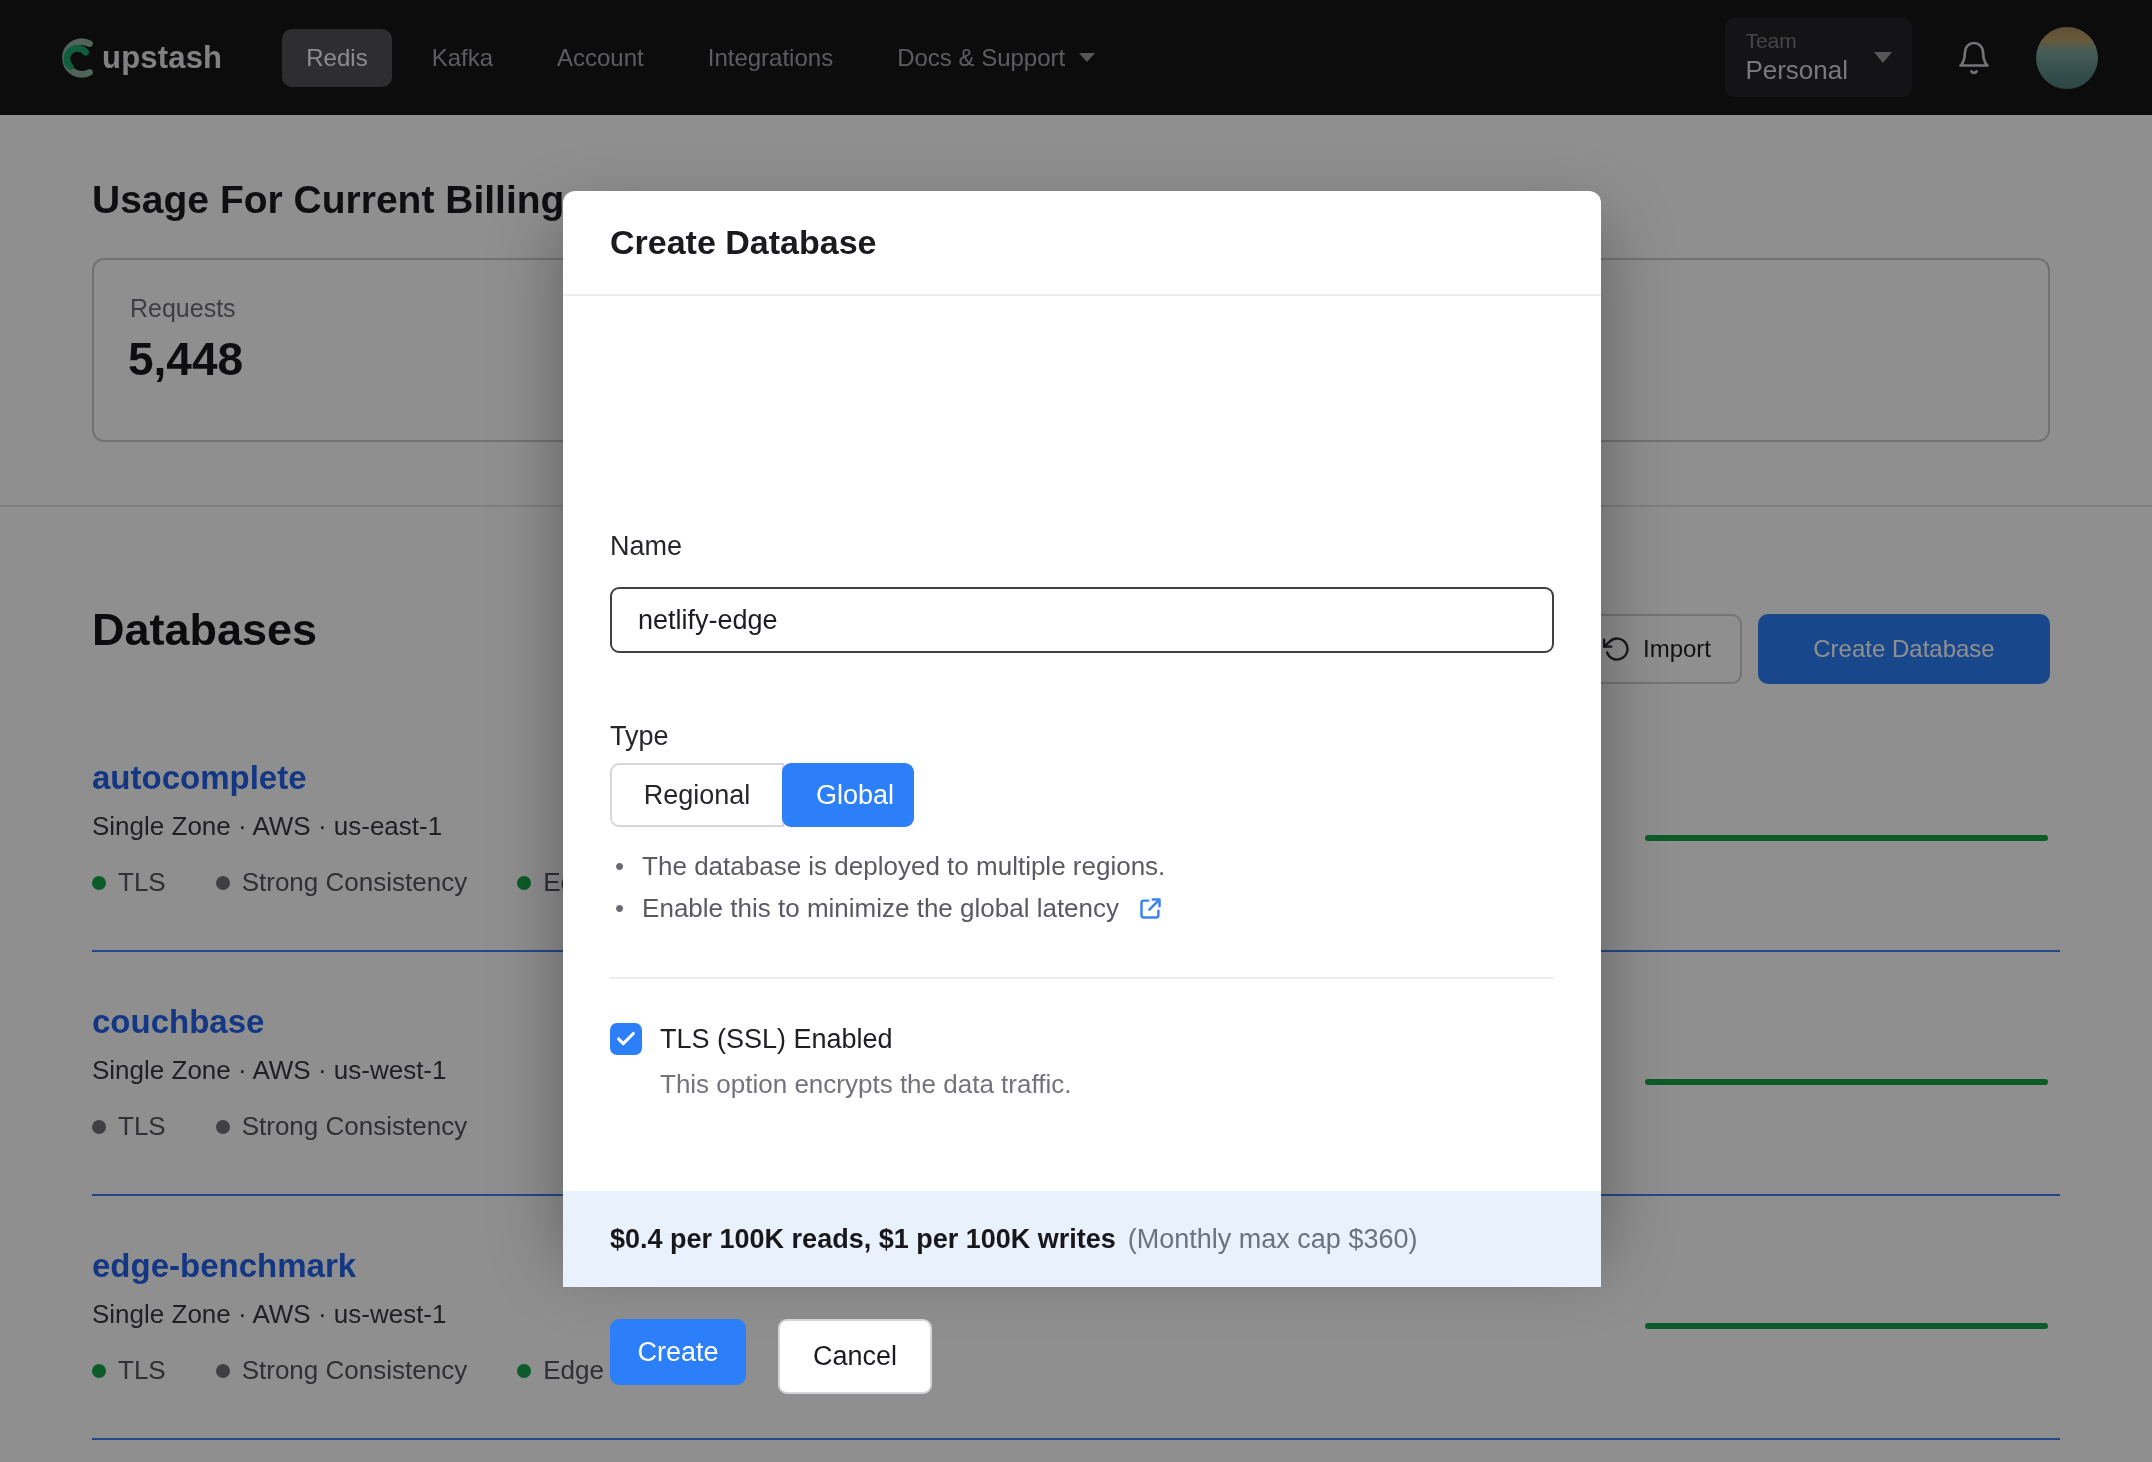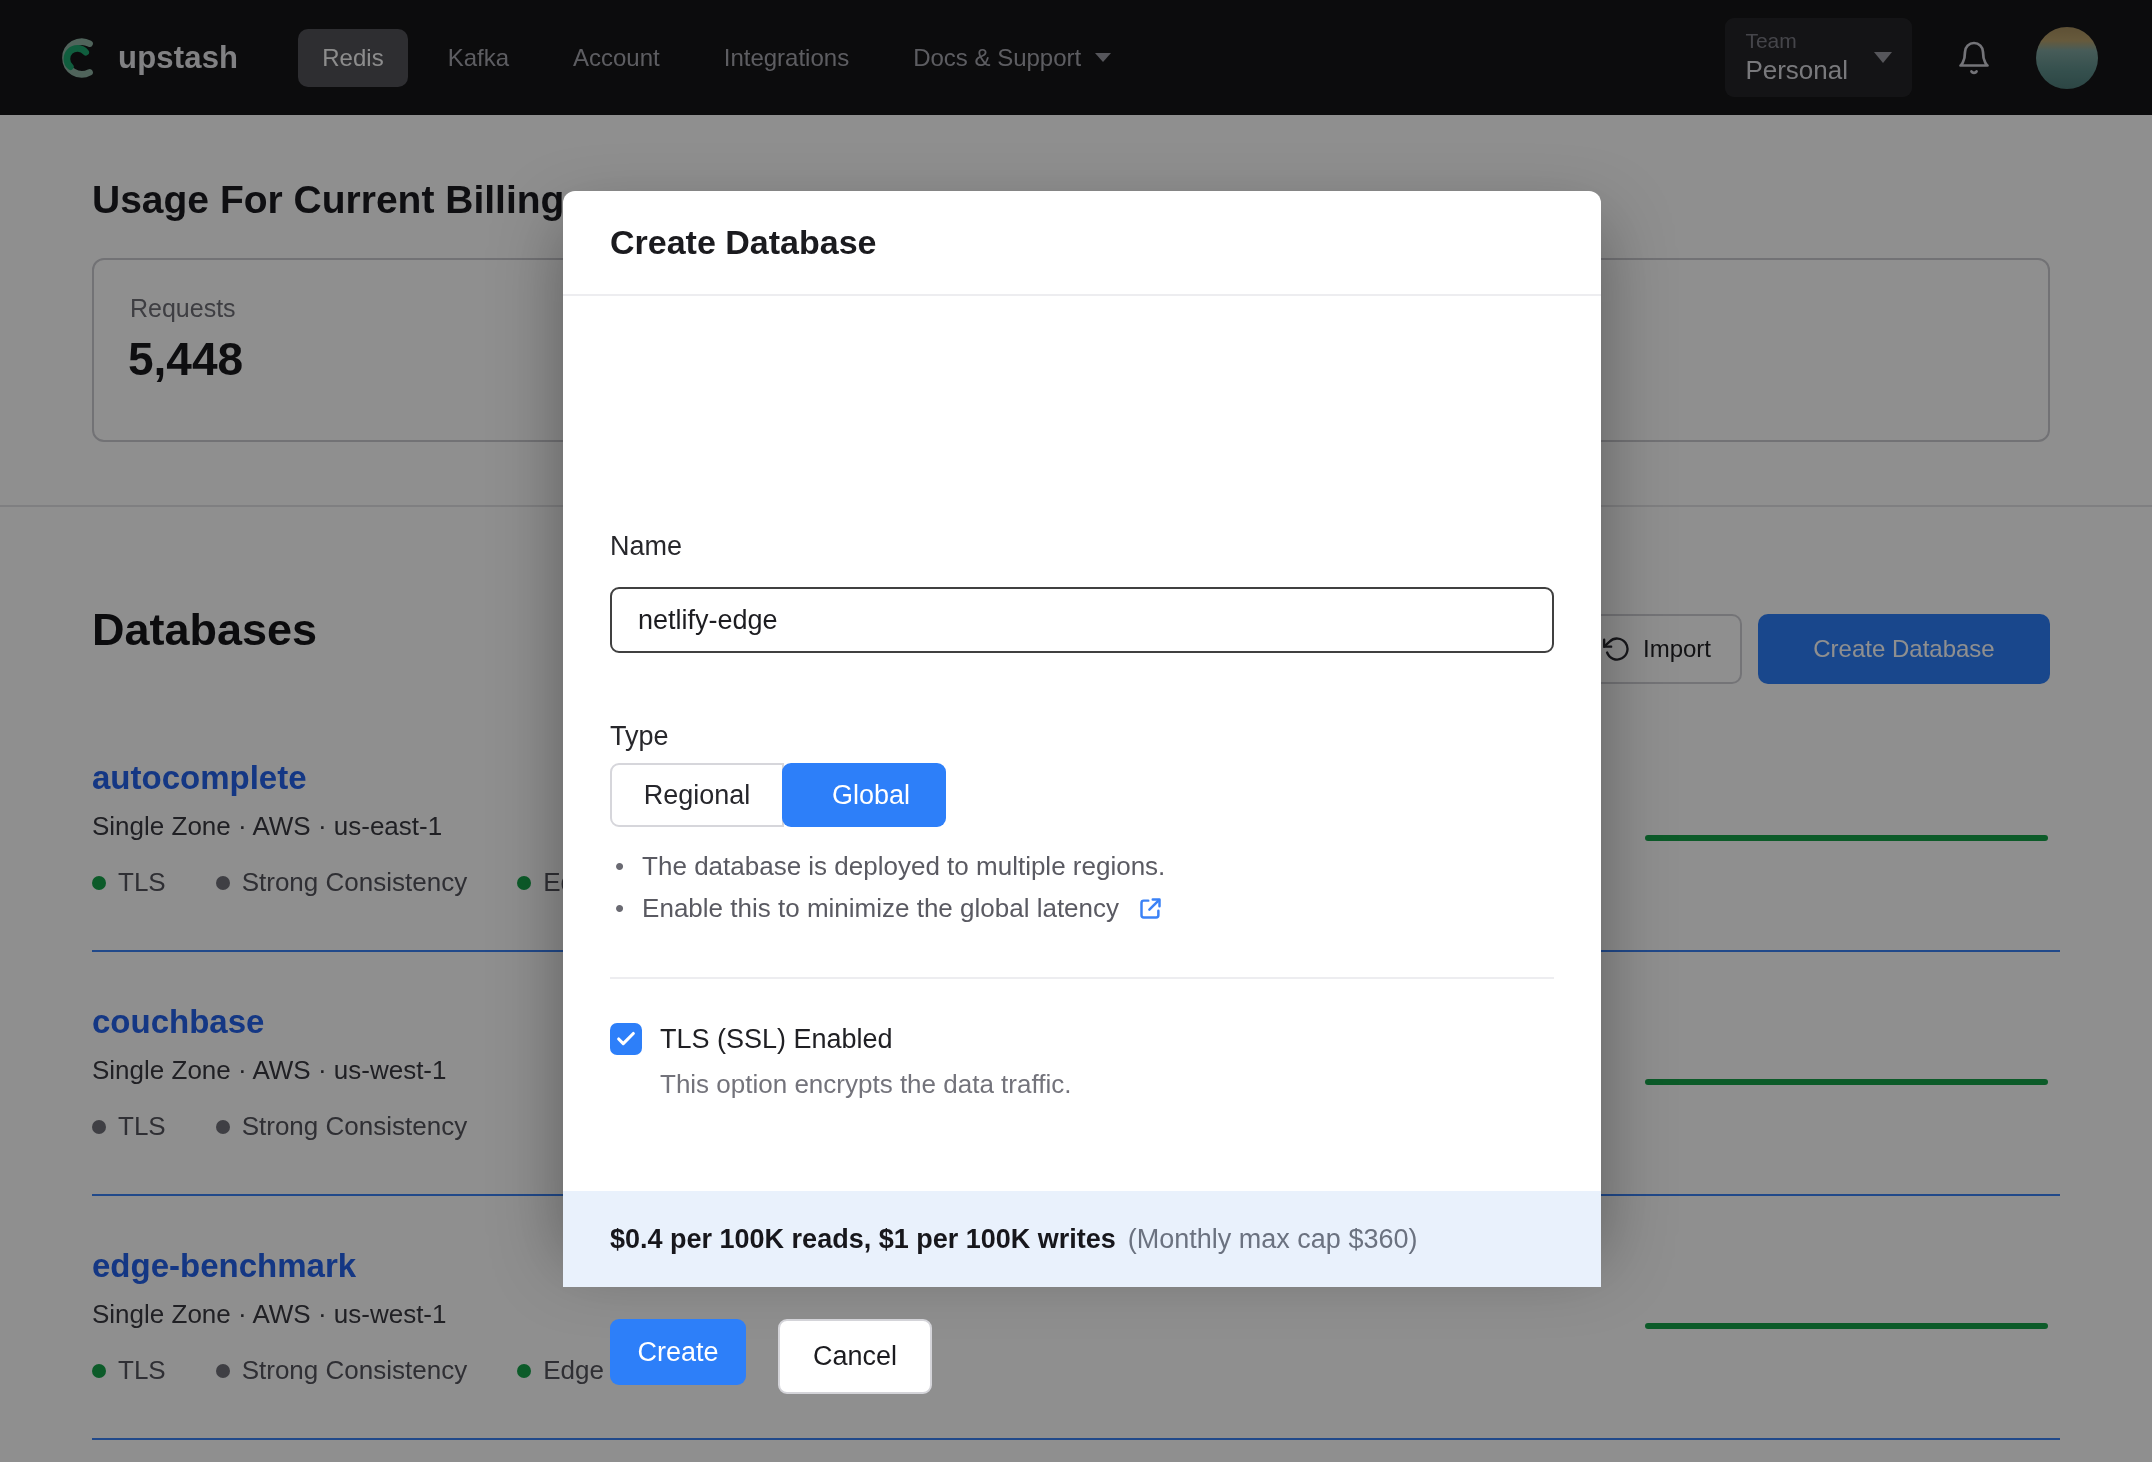--- a/index.html
+++ b/index.html
@@ -2,21 +2,21 @@
 <html><head>
 <meta charset="utf-8">
 <style>
   * { margin:0; padding:0; box-sizing:border-box; }
   html,body { width:2152px; height:1462px; overflow:hidden; background:#ffffff;
               font-family:"Liberation Sans","DejaVu Sans",sans-serif; color:#18181b; }
 
   
   .nav { position:absolute; top:0; left:0; width:2152px; height:115px; background:#161618;
          display:flex; align-items:center; padding:0 54px; z-index:10; }
-  .brand { display:flex; align-items:center; gap:16px; margin-right:60px; cursor:pointer; }
+  .brand { display:flex; align-items:center; margin-right:60px; cursor:pointer; }
   .brand-name { font-size:31px; font-weight:700; color:#e7e7ea; letter-spacing:0.2px; }
   .nav-menu { display:flex; align-items:center; gap:16px; }
   .nav-item { font-size:24px; color:#a6a6ae; padding:15px 24px; border-radius:10px; cursor:pointer; }
   .nav-item.active { background:#525258; color:#fafafa; }
   .nav-right { margin-left:auto; display:flex; align-items:center; gap:44px; }
   .team-box { background:#252528; border-radius:9px; padding:10px 20px; display:flex; align-items:center; gap:26px; cursor:pointer; }
   .team-label { font-size:21px; color:#7c7c85; line-height:1.25; }
   .team-value { font-size:26px; color:#d8d8de; line-height:1.25; }
   .caret { width:0; height:0; border-left:9px solid transparent; border-right:9px solid transparent;
            border-top:11px solid #9a9aa2; }
@@ -59,21 +59,21 @@
   .m-label { position:absolute; left:47px; font-size:27px; font-weight:500; color:#27272b; }
   .name-label { top:340px; } .type-label { top:516px;margin-top:14px; }
   .m-input { position:absolute; top:396px; left:47px; width:944px; height:66px;
              border:2px solid #404040; border-radius:9px; display:flex; align-items:center;
              padding-left:26px; font-size:27px; color:#1c1c20; cursor:text; }
   .toggle { position:absolute; top:572px; left:47px; height:64px; display:flex; }
   .seg { height:64px; display:flex; align-items:center; justify-content:center;
          font-size:27px; cursor:pointer; }
   .seg-off { width:174px; background:#fff; border:2px solid #d6d6db; border-radius:9px 0 0 9px;
              color:#26262b; }
-  .seg-on { width:164px; background:#2d7ff9; color:#ffffff; border-radius:9px; margin-left:-2px;
+  .seg-on { width:132px; background:#2d7ff9; color:#ffffff; border-radius:9px; margin-left:-2px;
             font-weight:500;padding-left:14px; }
   .bullets { position:absolute; top:660px; left:52px; display:flex; flex-direction:column; gap:12px; }
   .bullet-line { display:flex; align-items:center; gap:18px; font-size:26px; color:#5a5a62; line-height:30px; }
   .bullet-mark { font-size:26px; color:#6a6a72; }
   .m-divider2 { position:absolute; top:786px; left:47px; width:944px; height:2px; background:#ededf0; }
   .tls-row { position:absolute; top:832px; left:47px; display:flex; align-items:center; gap:18px; }
   .checkbox { width:32px; height:32px; background:#2d7ff9; border-radius:7px;
               display:flex; align-items:center; justify-content:center; cursor:pointer; }
   .tls-label { font-size:27px; color:#202024; cursor:pointer; }
   .tls-desc { position:absolute; top:878px; left:97px; font-size:26px; color:#73737b; }

